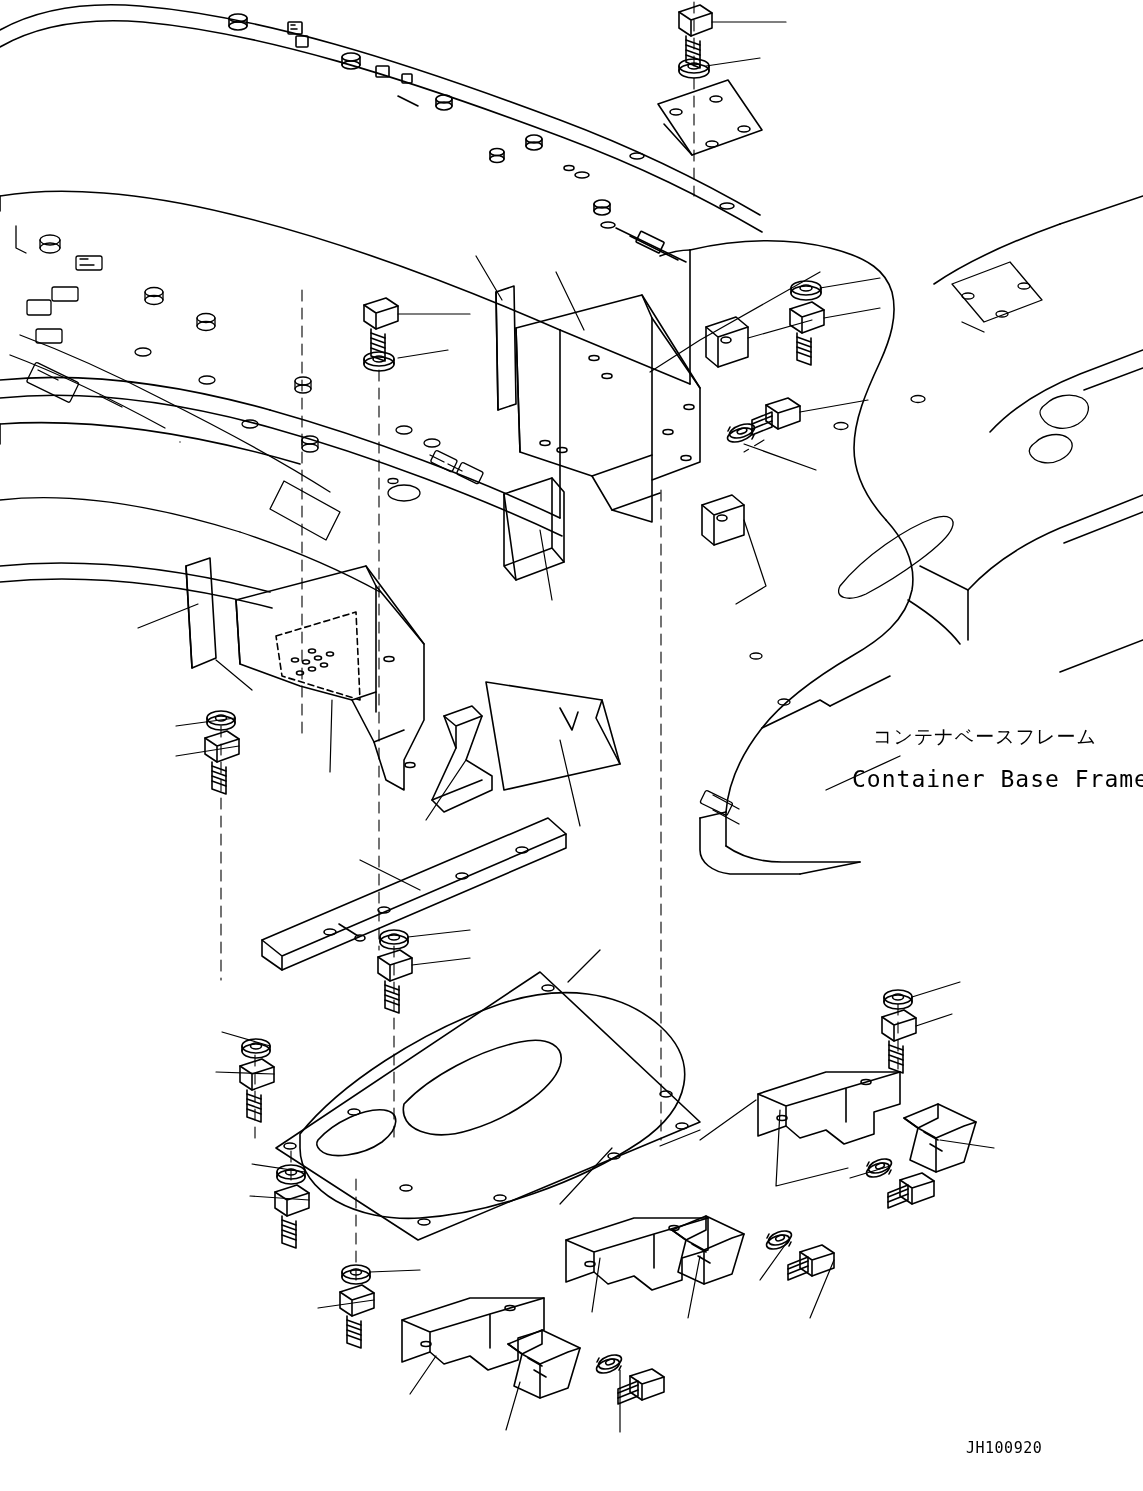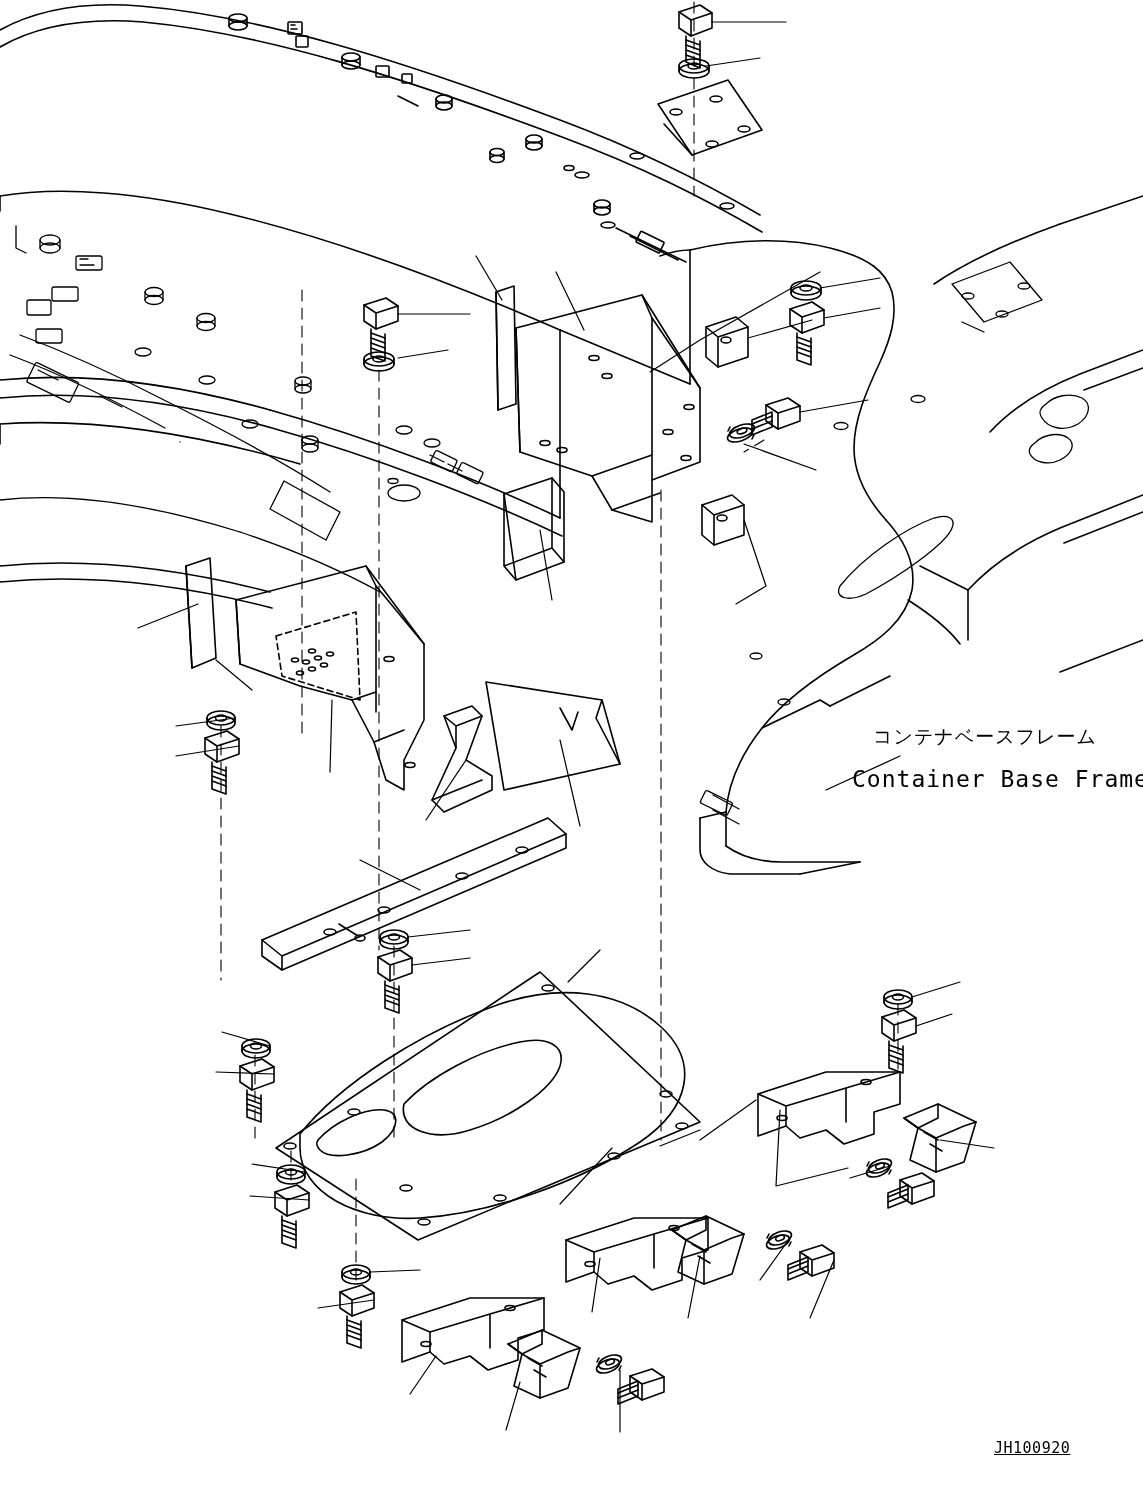--- a/index.html
+++ b/index.html
@@ -567,15 +567,15 @@
         <path d="M756 1100 L700 1140"></path>
       </g>
 
     </g>
   </svg>
 
   <div class="lbl lbl-jp" style="left:873px; top:726px;">コンテナベースフレーム</div>
 
   <div class="lbl lbl-en" style="left:852px; top:767px;">Container Base Frame</div>
 
-  <div class="lbl lbl-code" style="left:994px; top:1440px;text-decoration:underline;">JH100920</div>
+  <div class="lbl lbl-code" style="left:966px; top:1440px;">JH100920</div>
 
 </div>
 
 </body></html>

